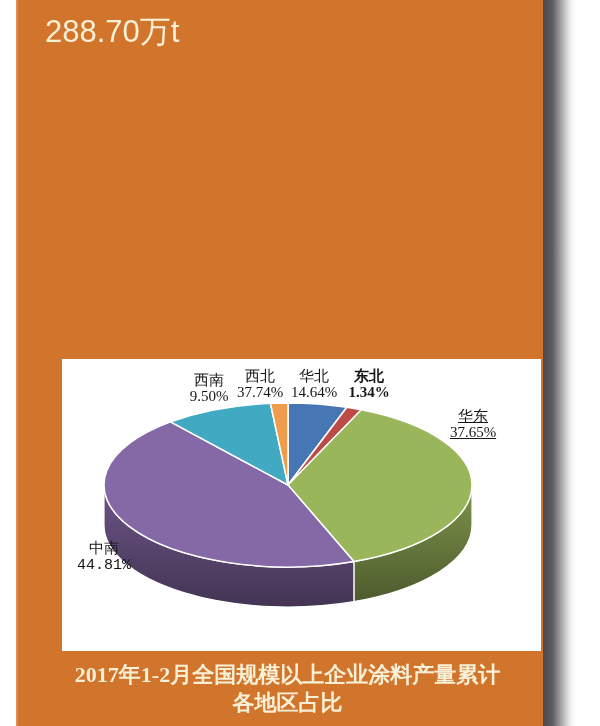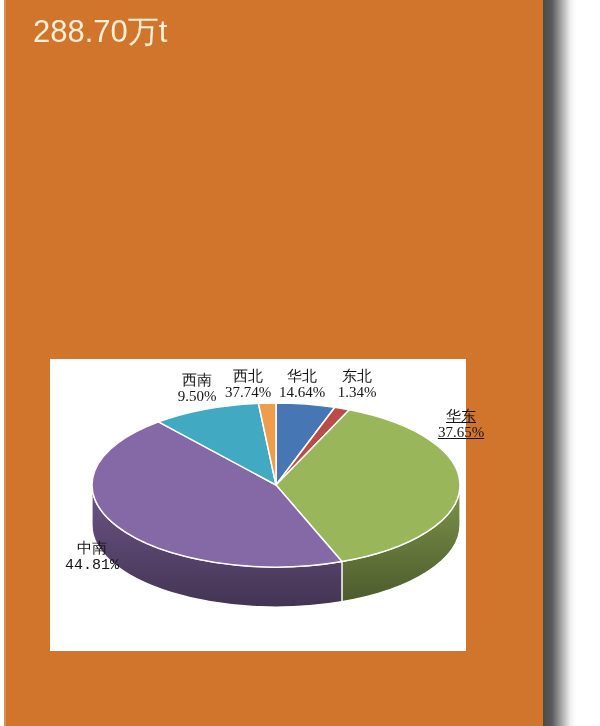--- a/index.html
+++ b/index.html
@@ -1,34 +1,34 @@
 <!DOCTYPE html>
 <html><head>
 <meta charset="utf-8">
 <style>
   html,body{margin:0;padding:0;}
   .page{position:relative;width:600px;height:726px;background:#ffffff;overflow:hidden;
         font-family:"Liberation Serif", serif;}
-  .card{position:absolute;left:4px;top:0;width:543px;height:726px;
+  .card{position:absolute;left:16px;top:0;width:543px;height:726px;
         background:linear-gradient(90deg,#df8c4e 0,#df8c4e 2px,#d2752c 2px);}
   .edge-shadow{position:absolute;left:543px;top:0;width:57px;height:726px;
         background:linear-gradient(90deg,#4b4b4d 0,#5a5a5c 9px,#ededed 27px,#ffffff 33px,#ffffff 100%);}
   .title{position:absolute;left:29px;top:11px;font-family:"Liberation Sans", sans-serif;
         font-size:31px;color:#f8f0d6;}
   .body-text{position:absolute;left:28px;top:66px;width:506px;
         font-size:21.5px;line-height:29.2px;color:#f8f0d6;
         text-align:justify;text-align-last:left;text-indent:76px;}
-  .chart-panel{position:absolute;left:46px;top:359px;width:416px;height:292px;background:#ffffff;}
+  .chart-panel{position:absolute;left:46px;top:359px;width:452px;height:292px;background:#ffffff;padding-left:27px;}
   .chart-panel svg{position:absolute;left:0;top:0;}
   .pie-label{position:absolute;transform:translateX(-50%);text-align:center;
         font-size:15px;line-height:16px;color:#151515;white-space:nowrap;}
   .pos-xinan{left:147px;top:13px;}
   .pos-xibei{left:198px;top:9px;}
   .pos-huabei{left:252px;top:9px;}
-  .pos-dongbei{left:307px;top:9px;}
+  .pos-dongbei{left:307px;top:9px;font-weight:bold;}
   .pos-huadong{left:411px;top:49px;text-decoration:underline;}
   .pos-zhongnan{left:42px;top:183px;font-family:Liberation Mono, monospace;}
   .caption{position:absolute;left:0;top:661px;width:543px;text-align:center;
         color:#f8f0d6;font-size:22px;font-weight:bold;line-height:28px;}
 </style>
 </head>
 <body>
 
 <div class="page">
   <div class="card">
@@ -78,17 +78,19 @@
         <div>华东</div>
         <div>37.65%</div>
       </div>
       <div class="pie-label pos-zhongnan">
         <div>中南</div>
         <div>44.81%</div>
       </div>
     </div>
 
     <div class="caption">
+      <div>2017年1-2月全国规模以上企业涂料产量累计</div>
+      <div>各地区占比</div>
     </div>
   </div>
 
   <div class="edge-shadow"></div>
 </div>
 
 </body></html>

